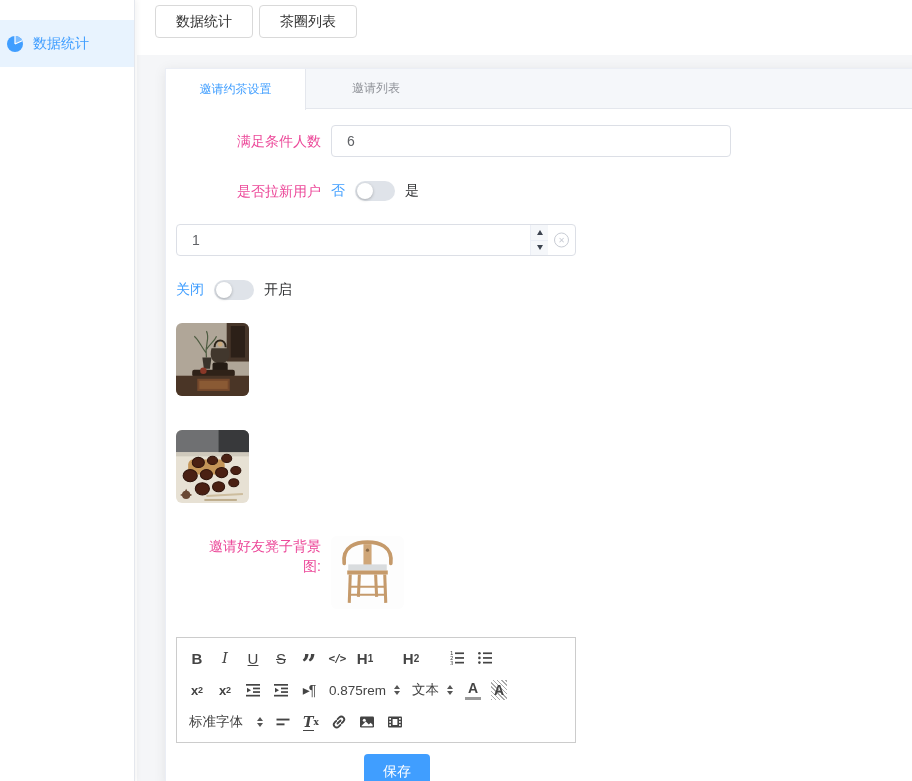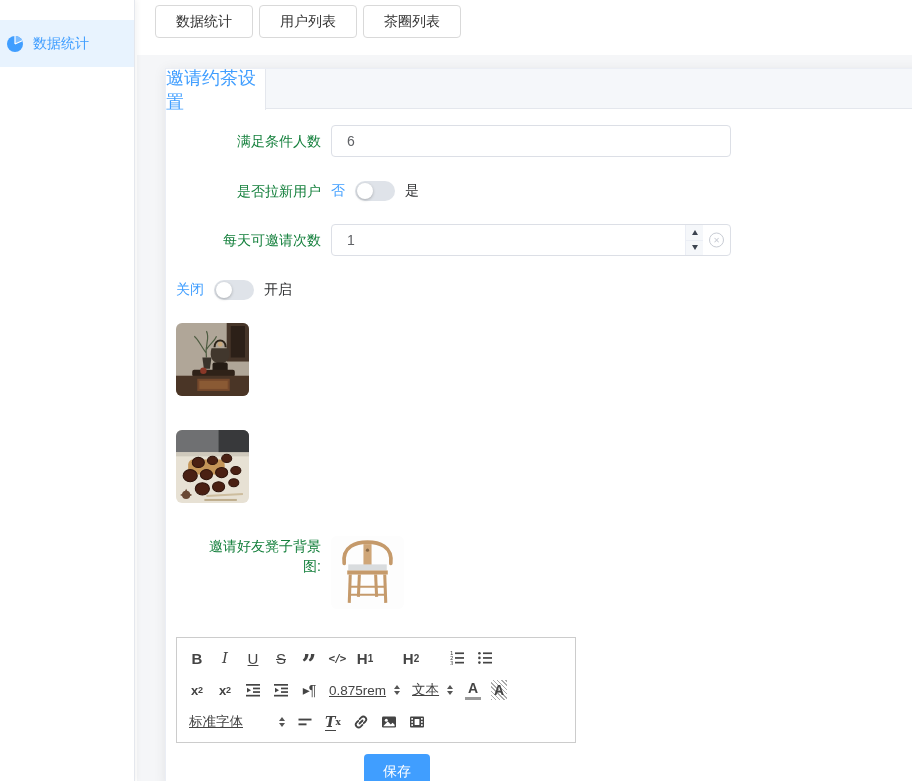--- a/index.html
+++ b/index.html
@@ -17,30 +17,30 @@
   .main { position:absolute; left:137px; top:0; right:0; bottom:0; background:#f5f6f8; }
   .topbar { background:#fff; height:55px; padding:5px 0 0 18px; display:flex; gap:6px; }
   .nav-btn { height:33px; padding:0 20px; background:#fff; border:1px solid #d9d9d9;
     border-radius:4px; font-size:14px; color:#333; cursor:pointer;
     font-family:inherit; white-space:nowrap; }
 
   
   .card { position:absolute; left:28px; top:68px; width:800px; bottom:-6px; background:#fff;
     border:1px solid #ebeef5; box-shadow:0 2px 12px rgba(0,0,0,.08); }
   .tabs-header { height:40px; background:#f5f7fa; border-bottom:1px solid #e4e7ed; display:flex; }
-  .tab { width:100px; display:flex; align-items:center; justify-content:center;
-    font-size:18px; color:#909399; cursor:pointer; }
+  .tab { width:140px; display:flex; align-items:center; justify-content:center;
+    font-size:12px; color:#909399; cursor:pointer; }
   .tab.active { background:#fff; color:#409eff; border-right:1px solid #e4e7ed;
     height:41px; position:relative; z-index:2; }
 
   
   .form { padding-top:16px; }
   .row { display:flex; align-items:center; }
   .row.top { align-items:flex-start; }
-  .lbl { width:155px; flex:none; text-align:right; font-size:14px; color:#15803d; line-height:20px;padding-left:36px; }
+  .lbl { width:155px; flex:none; text-align:right; font-size:14px; color:#ec4899; line-height:20px;padding-left:36px; }
   .ctrl { margin-left:10px; display:flex; align-items:center; }
 
   .text-input { width:400px; height:32px; border:1px solid #dcdfe6; border-radius:4px;
     padding:0 15px; font-size:14px; color:#606266; font-family:inherit; outline:none; background:#fff; }
 
   .num-wrap { position:relative; width:400px; height:32px; }
   .num-wrap .text-input { width:100%; padding-right:64px; }
   .spin { position:absolute; right:28px; top:1px; bottom:1px; width:18px; background:#f5f7fa;
     display:flex; flex-direction:column; border-left:1px solid #ebeef5; }
   .spin .cell { flex:1; display:flex; align-items:center; justify-content:center; cursor:pointer; }
@@ -77,22 +77,22 @@
     padding-top:12px; }
   .b-code { font-family:"DejaVu Sans Mono",monospace; font-size:11px; font-weight:700; letter-spacing:-1px; }
   .b-head { font-weight:600; font-size:15px; }
   .b-head sub { font-size:10px; font-weight:700; }
   .gap-l { margin-left:18px; }
   .b-script { font-size:13px; font-weight:600; }
   .b-script sub,.b-script sup { font-size:9px; }
   .b-dir { font-size:14px; letter-spacing:-1px; }
   .picker { display:flex; align-items:center; color:#444; font-size:13.5px; cursor:pointer;
     margin:0 6px; white-space:nowrap; }
-  .picker .val { margin-right:8px;text-decoration:underline; }
-  .picker.wide .val { margin-right:36px; }
+  .picker .val { margin-right:8px; }
+  .picker.wide .val { margin-right:14px; }
   .arrows { display:inline-flex; flex-direction:column; gap:2px; }
   .arrows i { display:block; width:0; height:0; border-left:3.5px solid transparent;
     border-right:3.5px solid transparent; }
   .arrows .up { border-bottom:4.5px solid #555; }
   .arrows .dn { border-top:4.5px solid #555; }
   .b-color { border-bottom:3px solid #999; line-height:13px; font-size:14px; font-weight:600;
     min-width:16px; margin:0 6px; height:19px; }
   .b-bg { background-image:repeating-linear-gradient(45deg,#aaa 0,#aaa 1px,transparent 1px,transparent 3px);
     padding:1px 3px; font-weight:600; font-size:14px; min-width:16px; height:20px; margin:0 4px; }
   .b-clean { font-family:"DejaVu Serif",serif; font-style:italic; font-size:14px; font-weight:600; }
@@ -121,28 +121,28 @@
       </svg>
     </span>
     <span>数据统计</span>
   </div>
 </div>
 
 <div class="main">
 
   <div class="topbar">
     <button class="nav-btn">数据统计</button>
-    <button class="nav-btn">用户列表</button>
     <button class="nav-btn">茶圈列表</button>
   </div>
 
   <div class="card">
 
     <div class="tabs-header">
       <div class="tab active">邀请约茶设置</div>
+      <div class="tab">邀请列表</div>
     </div>
 
     <div class="form">
 
       <div class="row mb24">
         <div class="lbl">满足条件人数</div>
         <div class="ctrl">
           <input class="text-input" type="text" value="6" style="">
         </div>
       </div>
@@ -150,21 +150,20 @@
       <div class="row mb23">
         <div class="lbl">是否拉新用户</div>
         <div class="ctrl">
           <span class="sw-off">否</span>
           <span class="switch"></span>
           <span class="sw-on">是</span>
         </div>
       </div>
 
       <div class="row mb24">
-        <div class="lbl">每天可邀请次数</div>
         <div class="ctrl">
           <div class="num-wrap">
             <input class="text-input" type="text" value="1" style="">
             <span class="spin">
               <span class="cell">
                   <i class="t-up"></i>
                 </span>
               <span class="cell">
                   <i class="t-dn"></i>
                 </span>

